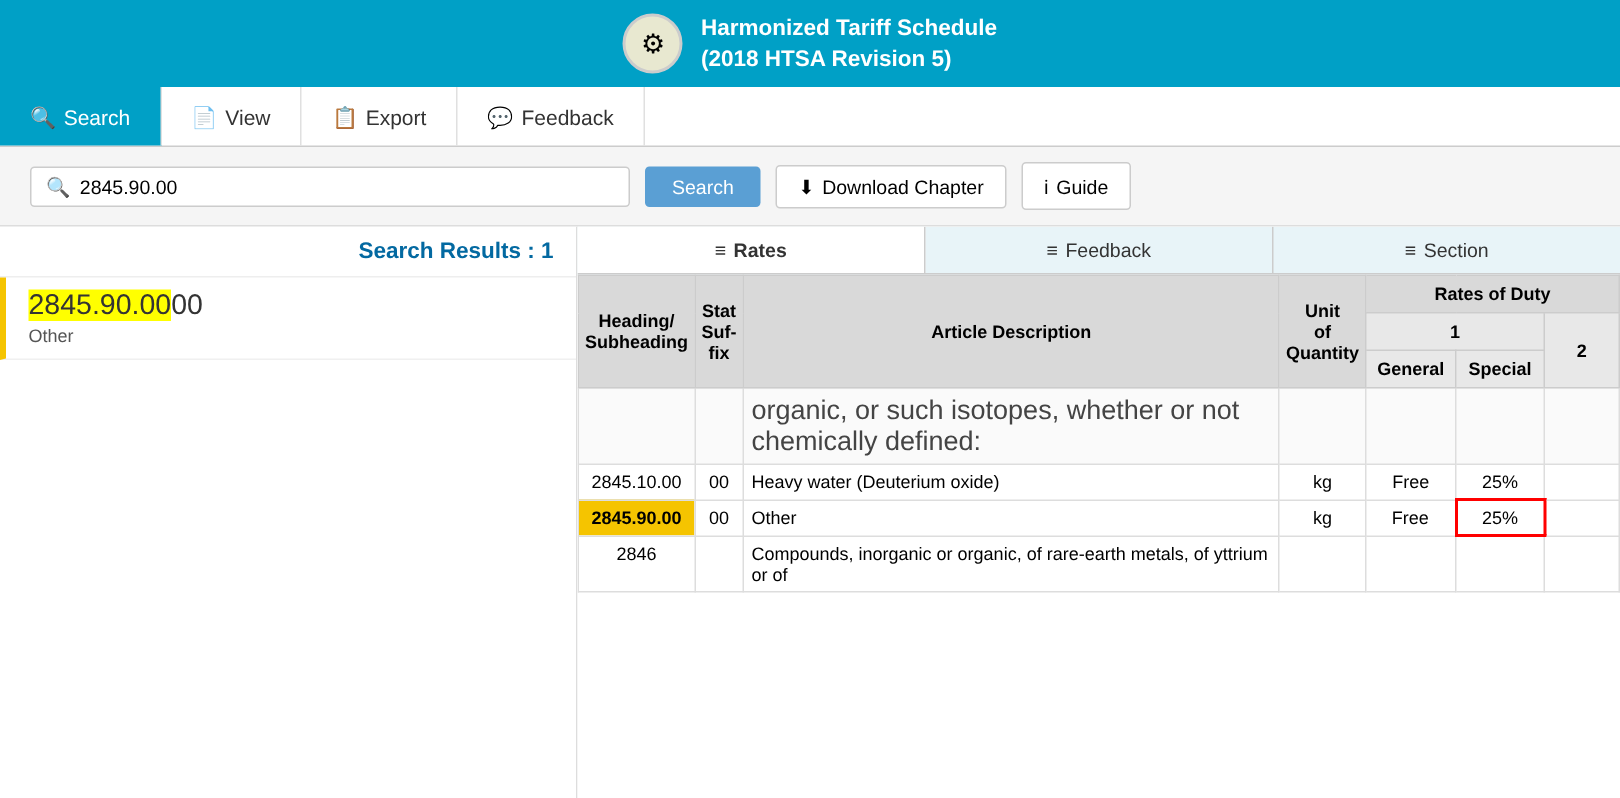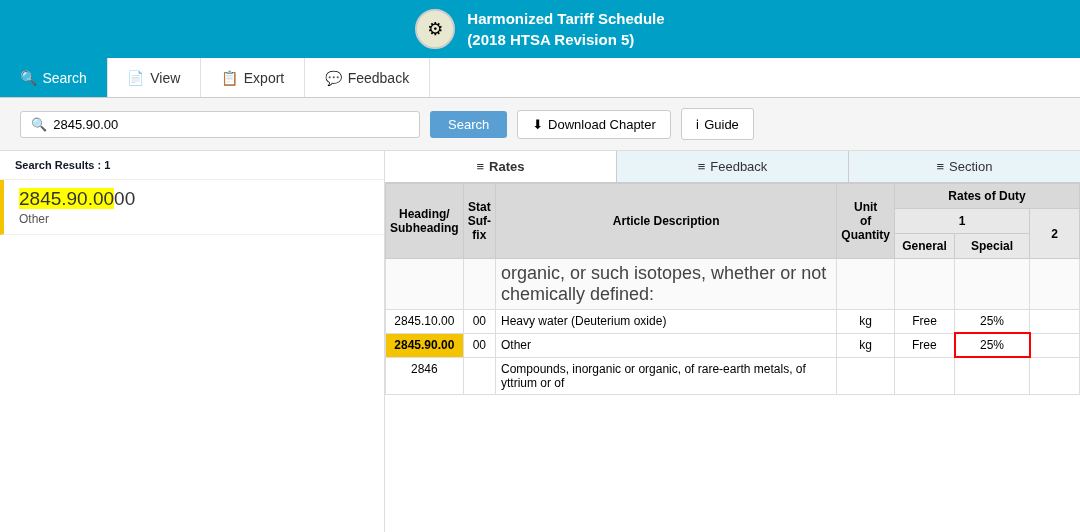--- a/index.html
+++ b/index.html
@@ -121,23 +121,24 @@
       width: 385px;
       min-width: 385px;
       background: white;
       border-right: 1px solid #ddd;
       padding: 0;
       overflow-y: auto;
     }
     .results-count {
       padding: 8px 15px;
       font-weight: bold;
-      font-size: 11px;
-      color: #0f172a;
+      font-size: 15px;
+      color: #0369a1;
       border-bottom: 1px solid #eee;
+      text-align: right;
     }
     .result-item {
       padding: 8px 15px;
       cursor: pointer;
       border-bottom: 1px solid #f0f0f0;
       border-left: 4px solid #f5c400;
     }
     .result-code {
       font-size: 19px;
       color: #333;
@@ -216,21 +217,21 @@
       background: #f5c400;
       font-weight: bold;
     }
     .special-cell {
       border: 2px solid red;
     }
     .suffix-col { width: 32px; text-align: center; }
     .heading-col { width: 75px; text-align: center; }
     .uoq-col { width: 35px; text-align: center; }
     .general-col { width: 60px; text-align: center; margin-top: 31px; }
-    .special-col { width: 75px; text-align: center; }
+    .special-col { width: 59px; text-align: center; }
     .col-2 { width: 50px; text-align: center; }
   </style>
 </head>
 <body>
 
 <div class="header">
   <div class="header-logo">⚙</div>
   <div class="header-title">
     <div>Harmonized Tariff Schedule</div>
     <div>(2018 HTSA Revision 5)</div>

